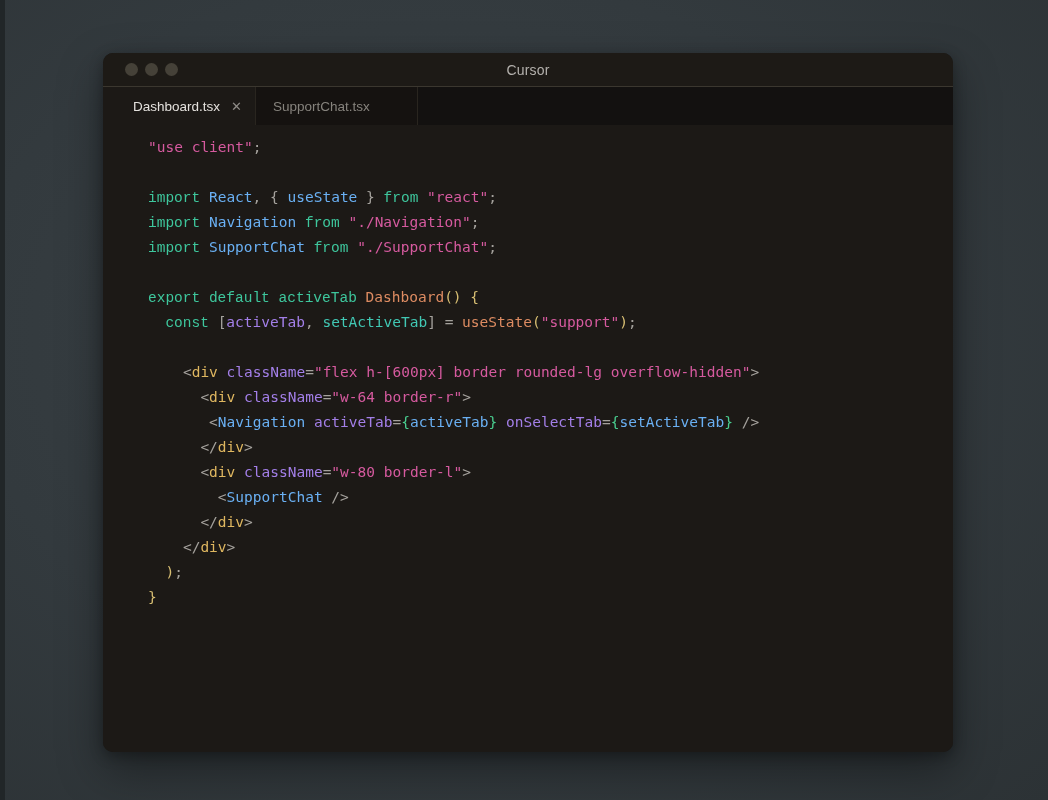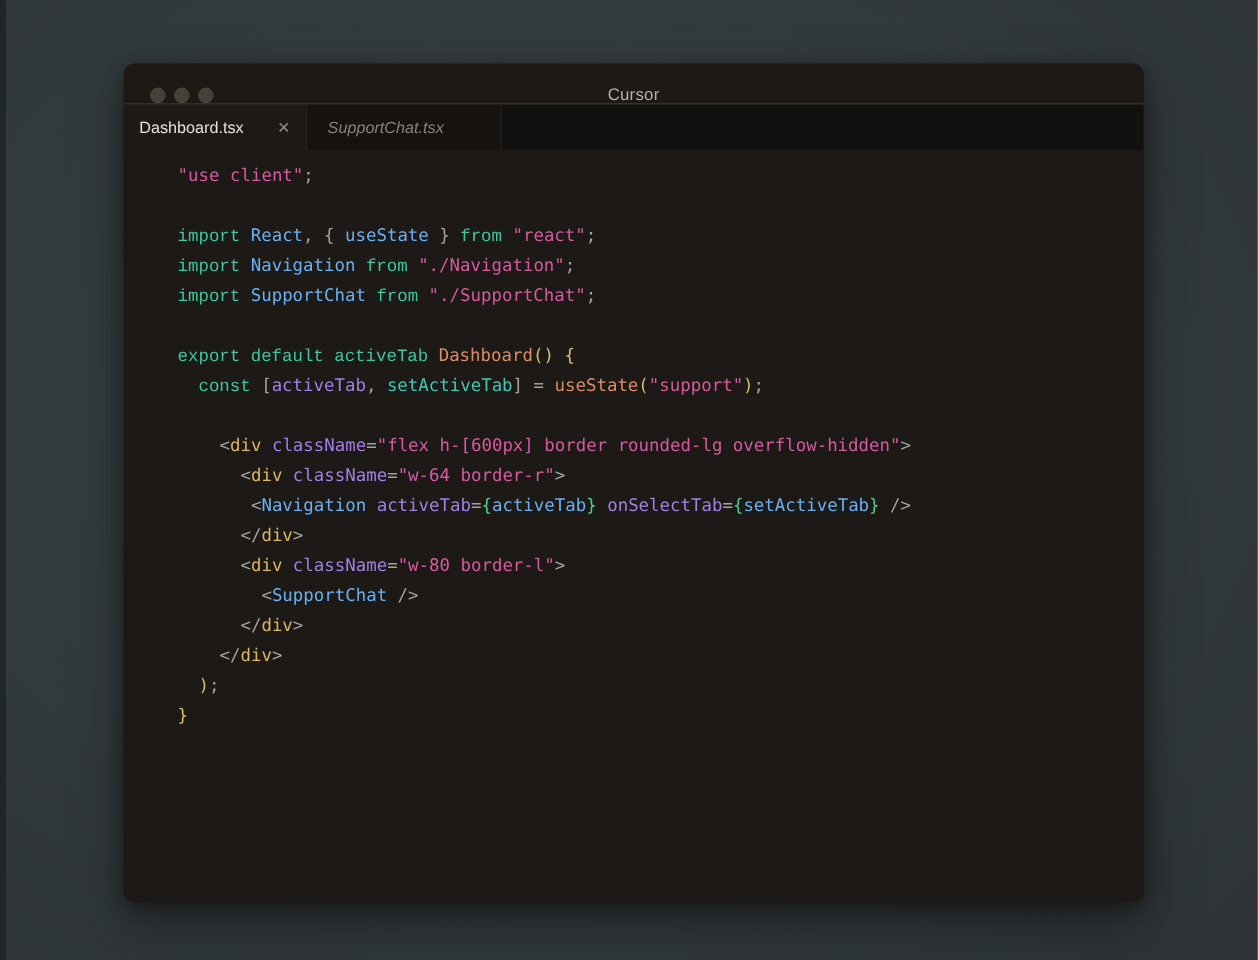--- a/index.html
+++ b/index.html
@@ -14,40 +14,40 @@
     background: #212628;
   }
   .window {
     position: absolute; left: 103px; top: 53px; width: 850px; height: 699px;
     background: #1c1916; border-radius: 10px; overflow: hidden;
     box-shadow: 0 18px 45px rgba(0,0,0,.38), 0 4px 14px rgba(0,0,0,.30);
   }
   .titlebar {
     position: relative; height: 34px; background: #1d1a16;
     border-bottom: 1px solid #3b372f;
-    display: flex; align-items: flex-end; padding-left: 22px;
+    display: flex; align-items: center; padding-left: 22px;
   }
   .dots { display: flex; gap: 7px; }
   .dot { width: 13px; height: 13px; border-radius: 50%; background: #454138; }
   .win-title {
     position: absolute; left: 0; right: 0; text-align: center;
     color: #b4b1ad; font-size: 14px; letter-spacing: .2px;
   }
   .tabbar {
     height: 38px; background: #131110; display: flex; align-items: stretch;
   }
   .tab {
     display: flex; align-items: center; font-size: 13.5px;
     border-right: 1px solid #29251f; cursor: default;
   }
   .tab.active {
-    width: 153px; background: #1c1916; color: #e4e1dd; padding-left: 13px; justify-content: space-between;
+    width: 153px; background: #1c1916; color: #e4e1dd; padding-left: 30px; justify-content: space-between;
   }
   .tab.inactive {
-    width: 162px; background: #151210; color: #86837d; padding-left: 17px; font-style: italic;
+    width: 162px; background: #151210; color: #86837d; padding-left: 17px;
   }
   .tab-close {
     margin-left: auto; margin-right: 13px; color: #8f8c87; font-size: 13px;
     line-height: 1;
   }
   .editor {
     position: relative; height: 627px; background: #1c1916;
     padding: 10px 0 0 45px;
     font-family: "DejaVu Sans Mono", monospace;
     font-size: 14.5px; font-weight: 500;

